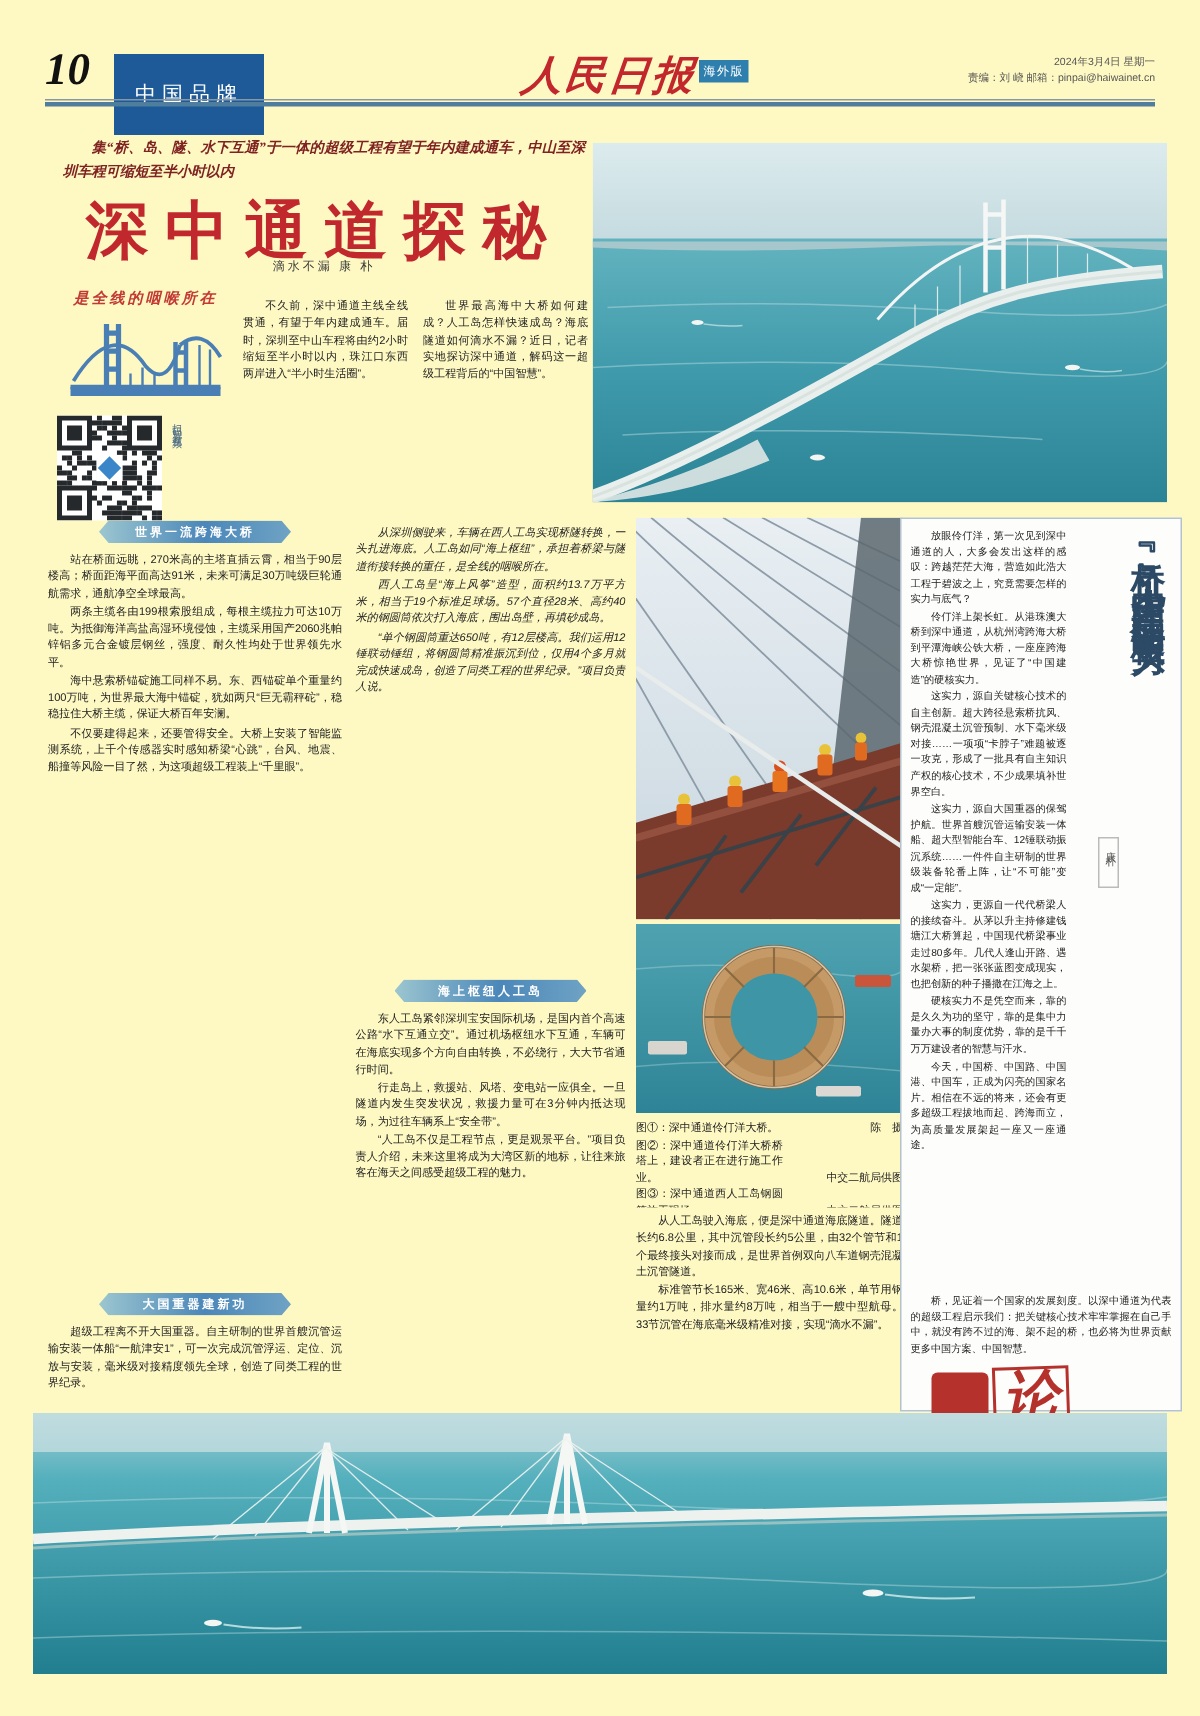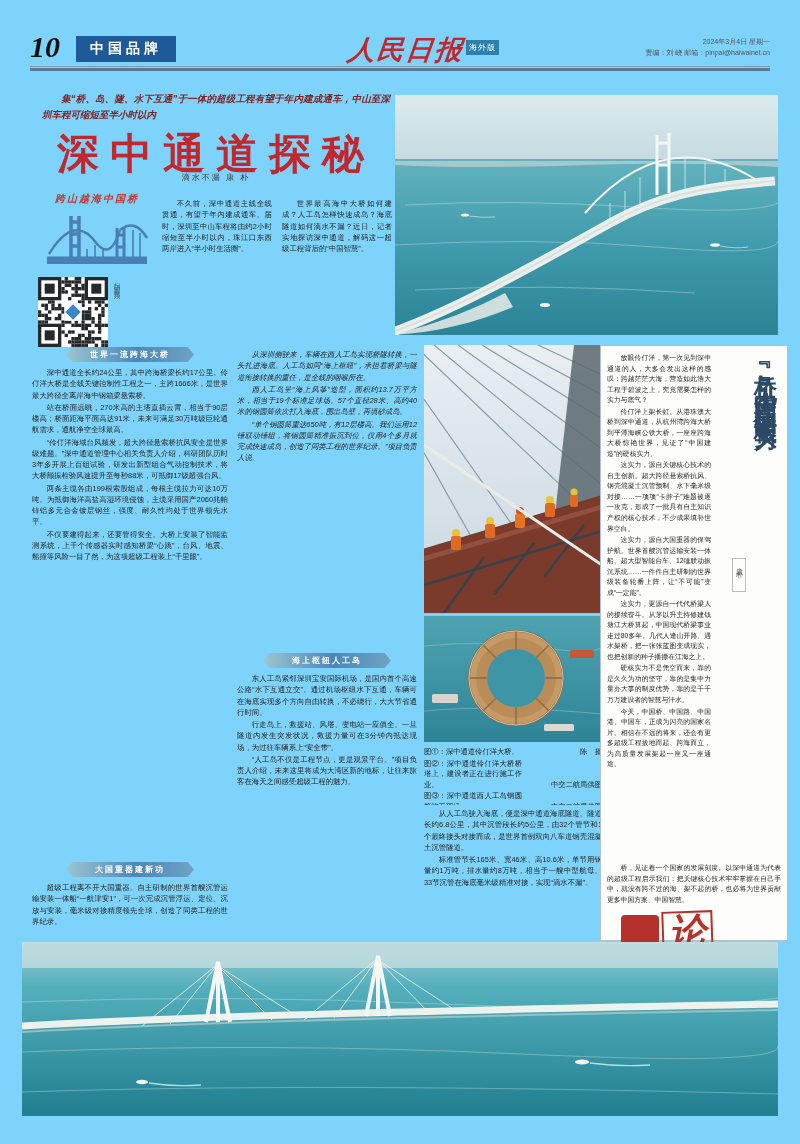--- a/index.html
+++ b/index.html
@@ -1,23 +1,23 @@
 <!DOCTYPE html>
 <html><head>
 <meta charset="utf-8">
 <style>
   html,body{margin:0;padding:0;background:#e9e7e4;}
-  .sheet{position:relative;width:800px;height:1144px;margin:0 auto;background:#7dd3fc;
+  .sheet{position:relative;width:800px;height:1144px;margin:0 auto;background:#fef9c3;
          font-family:"Liberation Sans",sans-serif;color:#1c1c1c;overflow:hidden;
          box-shadow:0 0 6px rgba(0,0,0,.18);}
   
   .hdr{position:absolute;left:30px;top:32px;width:740px;height:34px;}
   .pagenum{position:absolute;left:0;top:-2px;font:italic bold 30px "Liberation Serif",serif;color:#111;}
   .section-box{position:absolute;left:46px;top:4px;background:#1d5a97;color:#fff;
-               font-size:14px;font-weight:bold;padding:4px 14px;letter-spacing:4px;}
+               font-size:14px;font-weight:normal;padding:18px 14px;letter-spacing:4px;}
   .masthead{position:absolute;left:318px;top:0;font:italic bold 27px "Liberation Serif",serif;
             color:#c2272d;letter-spacing:2px;transform:skewX(-6deg);}
   .edition{position:absolute;left:436px;top:8px;background:#2e7fae;color:#fff;font-size:8px;
            padding:2px 3px;letter-spacing:1px;}
   .hdr-meta{position:absolute;right:0;top:4px;text-align:right;font-size:7px;color:#555;line-height:1.6;}
   .rule1{position:absolute;left:30px;top:66px;width:740px;height:1px;background:#8a98a5;}
   .rule2{position:absolute;left:30px;top:68px;width:740px;height:3px;background:#4f7d9e;}
   
   .standfirst{position:absolute;left:42px;top:92px;width:348px;font:italic bold 9.5px "Liberation Serif",serif;
               color:#7e2222;line-height:1.65;text-align:justify;}
@@ -85,21 +85,21 @@
     </div>
   </div>
   <div class="rule1"></div>
   <div class="rule2"></div>
 
   <div class="standfirst"><span class="ind"></span><span>集“桥、岛、隧、水下互通”于一体的超级工程有望于年内建成通车，中山至深圳车程可缩短至半小时以内</span></div>
   <div class="headline">深中通道探秘</div>
   <div class="byline">滴水不漏  康  朴</div>
 
   <div class="promo">
-    <div class="promo-title">跨山越海中国桥</div>
+    <div class="promo-title">是全线的咽喉所在</div>
     <svg class="promo-bridge" width="104" height="66" viewBox="0 0 104 66">
       <g stroke="#4a7fb5" fill="none" stroke-width="3">
         <path d="M2 50 H102"></path>
         <path d="M26 50 V8 M34 50 V8 M26 14 H34 M26 26 H34 M26 38 H34" stroke-width="3.5"></path>
         <path d="M72 50 V20 M79 50 V20 M72 27 H79 M72 39 H79"></path>
         <path d="M4 46 Q30 4 52 36 Q66 52 75 22" stroke-width="2.5"></path>
         <path d="M75 22 Q90 10 102 30" stroke-width="2.5"></path>
         <path d="M42 41 V50 M50 37 V50 M58 41 V50 M88 22 V50 M95 25 V50" stroke-width="1.6"></path>
       </g>
       <rect x="2" y="50" width="100" height="6" fill="#4a7fb5"></rect>
@@ -316,24 +316,23 @@
       <g stroke="#cfe7e9" stroke-width="1" opacity=".7">
         <path d="M74 121 q14 2 26 1" fill="none"></path>
           <path d="M325 151 q16 3 28 1" fill="none"></path>
       </g>
     </svg>
   </div>
 
   <div class="col" style="left:32px;top:347px;width:196px;height:594px;">
     <div class="badge">世界一流跨海大桥</div>
     <div class="txt" style="height:490px;">
-        <p>深中通道全长约24公里，其中跨海桥梁长约17公里。伶仃洋大桥是全线关键控制性工程之一，主跨1666米，是世界最大跨径全离岸海中钢箱梁悬索桥。</p>
         <p>站在桥面远眺，270米高的主塔直插云霄，相当于90层楼高；桥面距海平面高达91米，未来可满足30万吨级巨轮通航需求，通航净空全球最高。</p>
-        <p>“伶仃洋海域台风频发，超大跨径悬索桥抗风安全是世界级难题。”深中通道管理中心相关负责人介绍，科研团队历时3年多开展上百组试验，研发出新型组合气动控制技术，将大桥颤振检验风速提升至每秒88米，可抵御17级超强台风。</p>
         <p>两条主缆各由199根索股组成，每根主缆拉力可达10万吨。为抵御海洋高盐高湿环境侵蚀，主缆采用国产2060兆帕锌铝多元合金镀层钢丝，强度、耐久性均处于世界领先水平。</p>
+        <p>海中悬索桥锚碇施工同样不易。东、西锚碇单个重量约100万吨，为世界最大海中锚碇，犹如两只“巨无霸秤砣”，稳稳拉住大桥主缆，保证大桥百年安澜。</p>
         <p>不仅要建得起来，还要管得安全。大桥上安装了智能监测系统，上千个传感器实时感知桥梁“心跳”，台风、地震、船撞等风险一目了然，为这项超级工程装上“千里眼”。</p>
       </div>
     <div class="badge" style="margin-top:5px;">大国重器建新功</div>
     <div class="txt" style="flex:1;">
         <p>超级工程离不开大国重器。自主研制的世界首艘沉管运输安装一体船“一航津安1”，可一次完成沉管浮运、定位、沉放与安装，毫米级对接精度领先全球，创造了同类工程的世界纪录。</p>
       </div>
   </div>
 
   <div class="col" style="left:237px;top:349px;width:180px;height:592px;">
     <div class="txt" style="height:304px;font-style:italic;">

